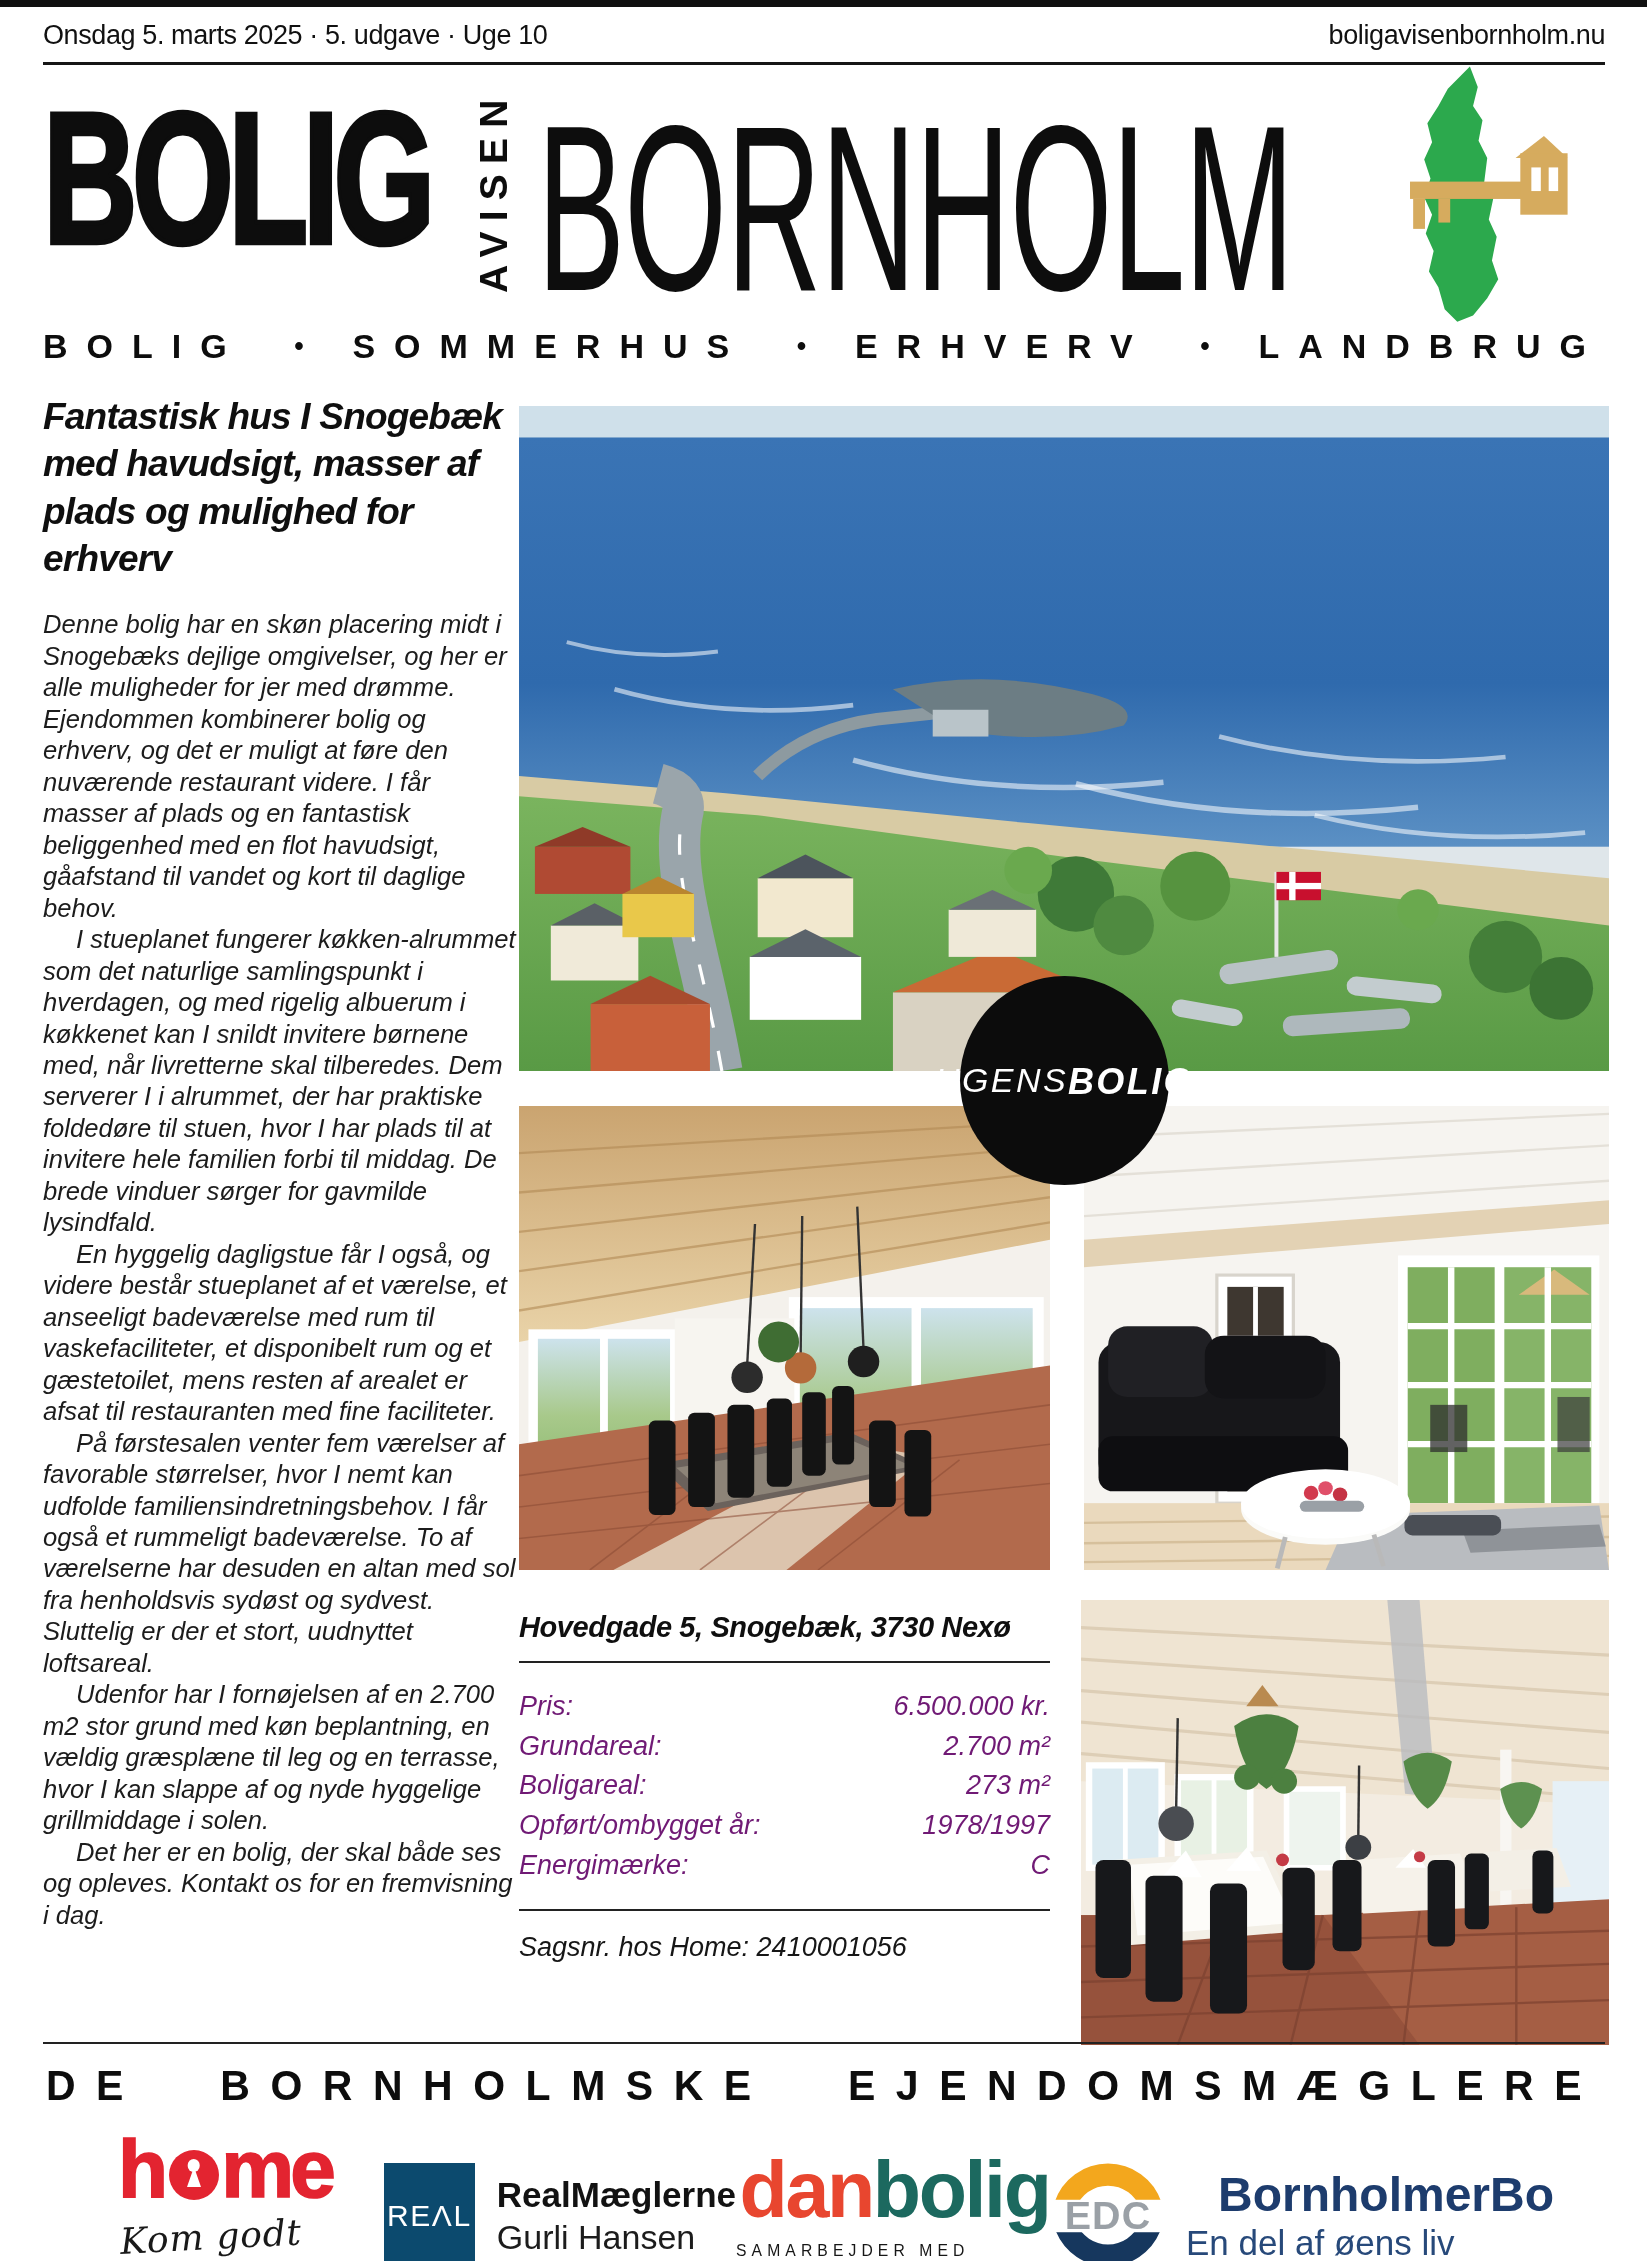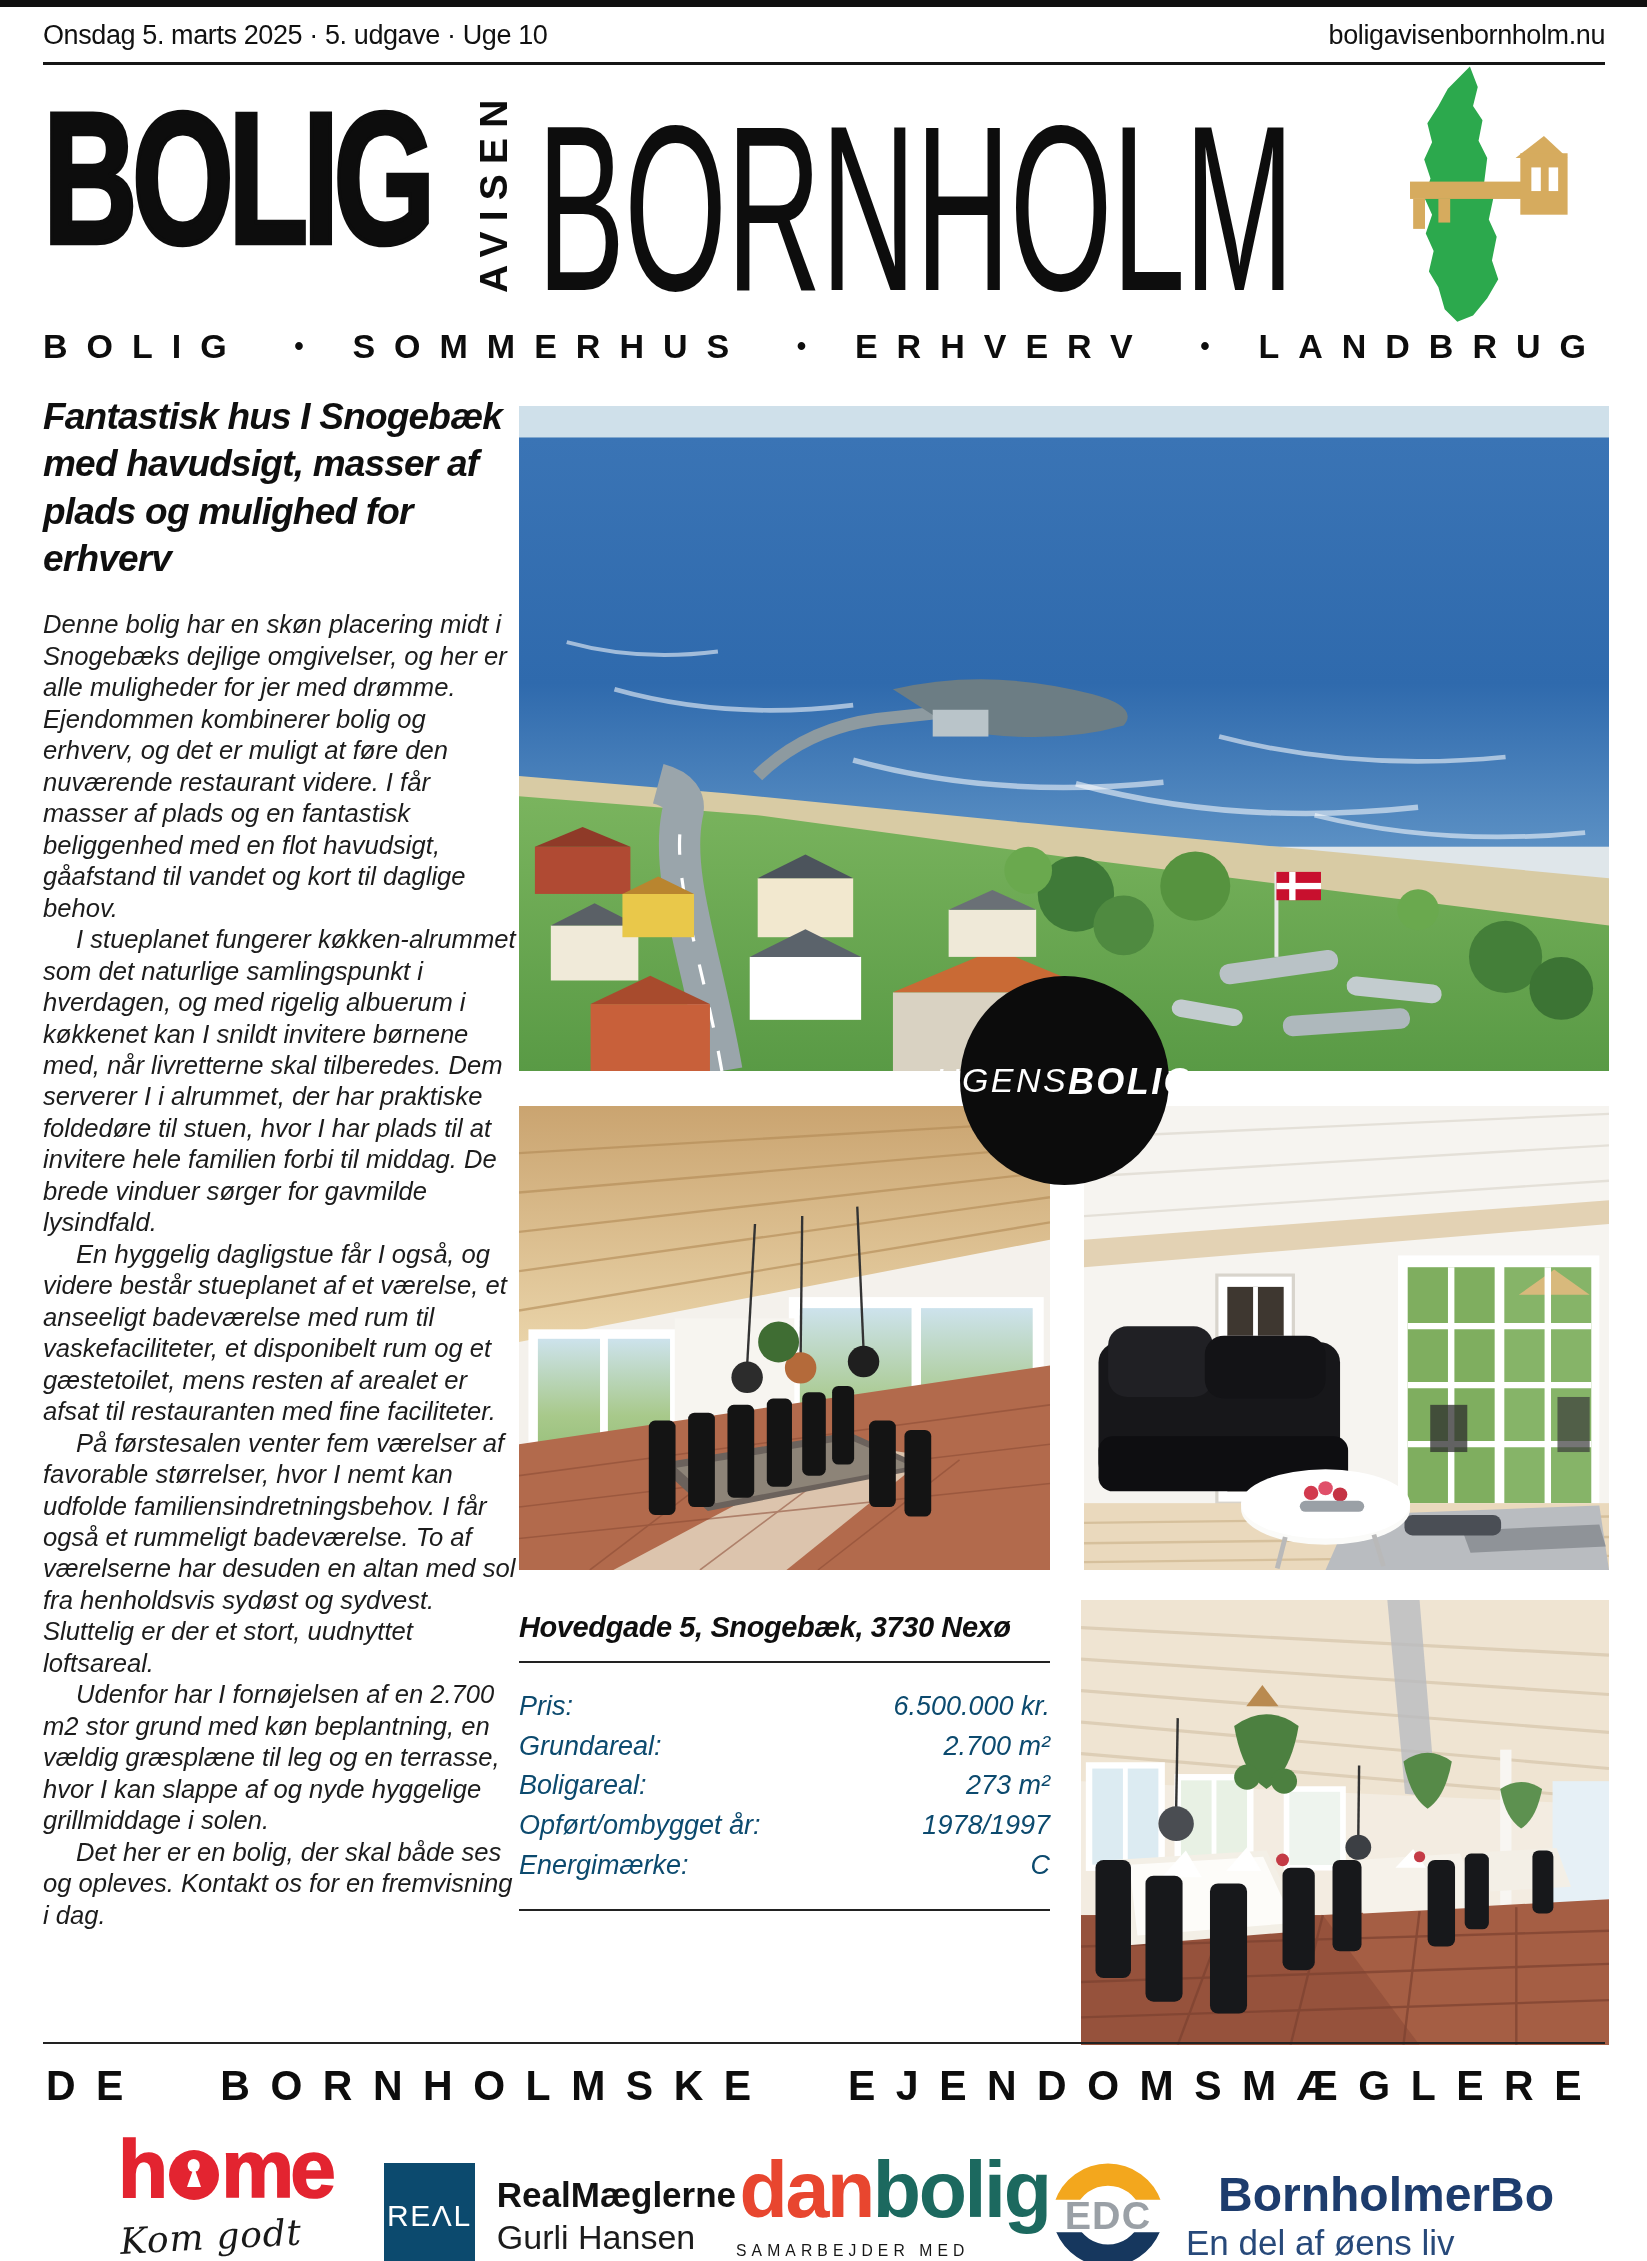--- a/index.html
+++ b/index.html
@@ -40,21 +40,21 @@
   .photo-restaurant{flex:1;height:445px;}
   
   .badge{position:absolute;left:441px;top:570px;width:209px;height:209px;border-radius:50%;background:#0c0c0c;
          display:flex;flex-direction:row;align-items:center;justify-content:center;color:#fff;z-index:5;}
   .badge-l1{font-size:34px;font-weight:400;letter-spacing:2.4px;}
   .badge-l2{font-size:36px;font-weight:800;letter-spacing:2.4px;margin-top:4.7px;}
   
   .address{font-size:29px;font-weight:800;color:#0f0f0f;margin:11px 0 0 0;letter-spacing:-0.4px;}
   .info-rule{height:2.4px;background:#222;margin:17.3px 0 23.6px 0;}
   .info-rule.lower{margin:23.6px 0 20.5px 0;}
-  .spec-row{display:flex;justify-content:space-between;font-size:27px;line-height:1.47;color:#0c4a6e;}
+  .spec-row{display:flex;justify-content:space-between;font-size:27px;line-height:1.47;color:#701a75;}
   .case-ref{font-size:27px;color:#161616;}
   
   .footer{position:absolute;left:0;right:0;bottom:0;height:219px;}
   .footer-rule{height:2.4px;background:#222;margin:0 43px;}
   .footer-heading{margin:17.3px 46px 0 46px;font-size:41px;font-weight:700;color:#0d0d0d;
                   text-align:justify;text-align-last:justify;letter-spacing:20.5px;transform:scaleY(1.05);}
   .logos{display:flex;align-items:center;justify-content:space-between;margin:27px 94px 0 118px;}
   
   .logo-home{display:flex;flex-direction:column;}
   .home-word{display:flex;align-items:flex-end;color:#e32430;font-weight:900;font-size:82px;line-height:.8;
@@ -362,20 +362,21 @@
           </div>
           <div class="spec-row">
             <span>Opført/ombygget år:</span>
             <span>1978/1997</span>
           </div>
           <div class="spec-row">
             <span>Energimærke:</span>
             <span>C</span>
           </div>
           <div class="info-rule lower"></div>
+          <div class="case-ref">Sagsnr. hos Home: 2410001056</div>
         </div>
 
         <div class="photo photo-restaurant">
           <svg viewBox="0 0 655 565" preserveAspectRatio="none">
             <rect x="0" y="0" width="655" height="565" fill="#f3ece1"></rect>
             <polygon points="0,0 655,0 655,260 0,230" fill="#efe4d2"></polygon>
             <g stroke="#d9c9b0" stroke-width="4" opacity=".8">
               <line x1="0" y1="35" x2="655" y2="70"></line>
                 <line x1="0" y1="75" x2="655" y2="120"></line>
               <line x1="0" y1="115" x2="655" y2="168"></line>

